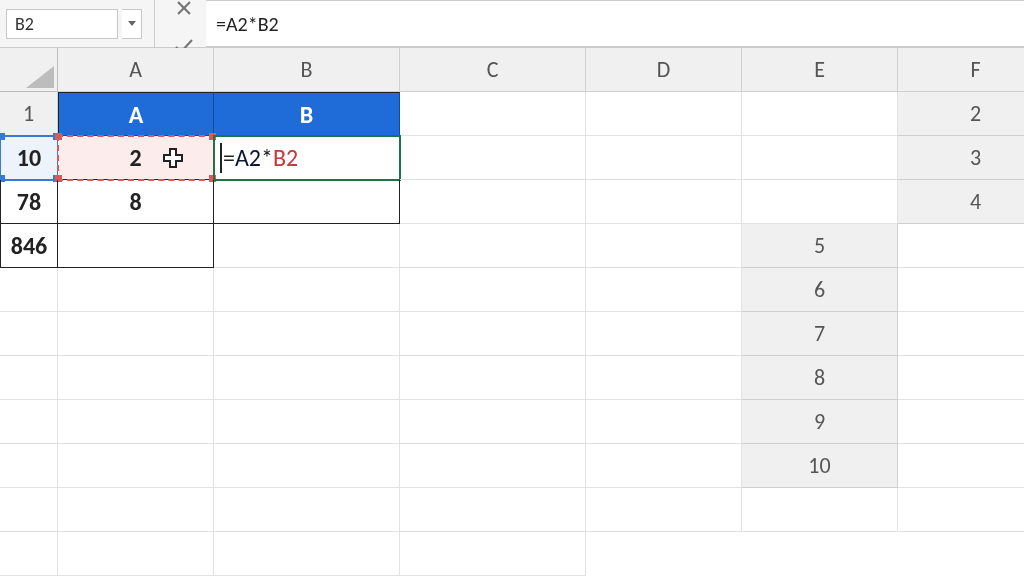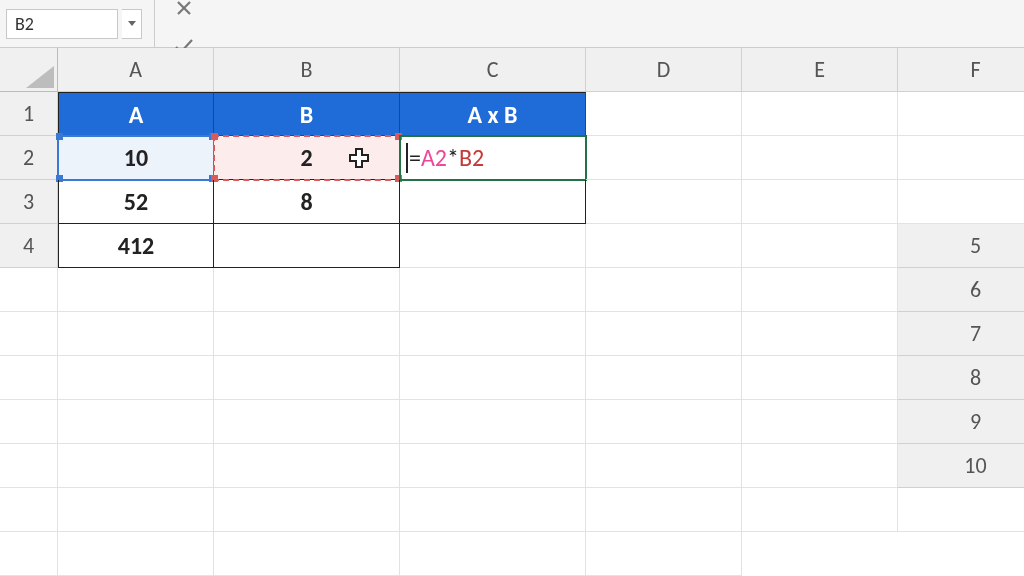--- a/index.html
+++ b/index.html
@@ -180,21 +180,21 @@
 
   
   .editing {
     outline: 2px solid #217346;
     outline-offset: -1px;
     justify-content: flex-start;
     padding-left: 6px;
     font-weight: normal;
   }
   .tok-op { color: #222; }
-  .tok-a  { color: #ec4899; }
+  .tok-a  { color: #0f172a; }
   .tok-b  { color: #c43a3a; }
   .caret-line {
     width: 2px; height: 30px; background: #222;
     margin-right: 1px;
   }
 
   
   .plus-cursor {
     position: absolute;
     right: 28px;
@@ -221,36 +221,36 @@
           <line x1="14" y1="2" x2="2" y2="14"></line>
       </svg>
     </div>
     <div class="fb-icon">
       <svg width="20" height="16" viewBox="0 0 20 16" fill="none" stroke-width="2.2">
         <polyline points="2,9 7,14 18,2"></polyline>
       </svg>
     </div>
     <div class="fx-label">f<span style="font-size:12px;">x</span></div>
   </div>
+  <div class="formula-input">=A2*B2</div>
 </div>
 
 <div class="grid">
 
   <div class="corner"></div>
   <div class="col-head">A</div>
   <div class="col-head">B</div>
   <div class="col-head">C</div>
   <div class="col-head">D</div>
   <div class="col-head">E</div>
   <div class="col-head">F</div>
 
   <div class="row-head">1</div>
   <div class="cell hdr left-data-edge top-data-edge">A</div>
   <div class="cell hdr top-data-edge">B</div>
-  <div class="cell hdr top-data-edge">A x B</div>
   <div class="cell"></div>
   <div class="cell"></div>
   <div class="cell"></div>
 
   <div class="row-head">2</div>
   <div class="cell data-bordered left-data-edge ref-a">
     <span>10</span>
     <span class="ref-handle h-tl"></span>
     <span class="ref-handle h-tr"></span>
     <span class="ref-handle h-bl"></span>
@@ -273,29 +273,29 @@
     <span class="tok-op">=</span>
     <span class="tok-a">A2</span>
     <span class="tok-op">*</span>
     <span class="tok-b">B2</span>
   </div>
   <div class="cell"></div>
   <div class="cell"></div>
   <div class="cell"></div>
 
   <div class="row-head">3</div>
-  <div class="cell data-bordered left-data-edge">52</div>
+  <div class="cell data-bordered left-data-edge">78</div>
   <div class="cell data-bordered">8</div>
   <div class="cell data-bordered"></div>
   <div class="cell"></div>
   <div class="cell"></div>
   <div class="cell"></div>
 
   <div class="row-head">4</div>
-  <div class="cell data-bordered left-data-edge">412</div>
+  <div class="cell data-bordered left-data-edge">846</div>
   <div class="cell data-bordered"></div>
   <div class="cell"></div>
   <div class="cell"></div>
   <div class="cell"></div>
 
   <div class="row-head">5</div>
   <div class="cell"></div>
   <div class="cell"></div>
   <div class="cell"></div>
   <div class="cell"></div>

